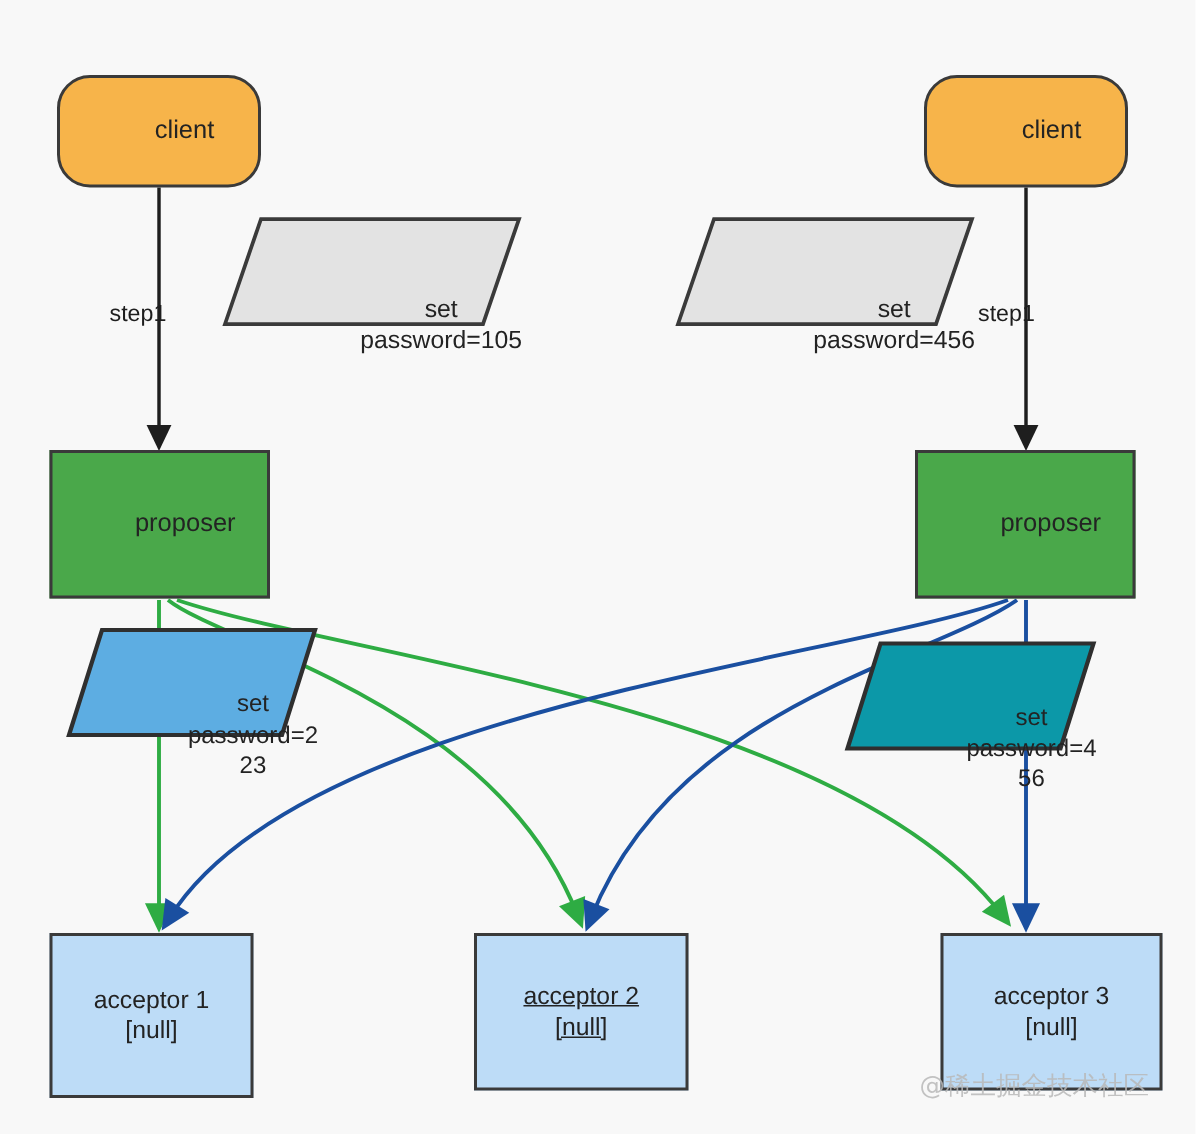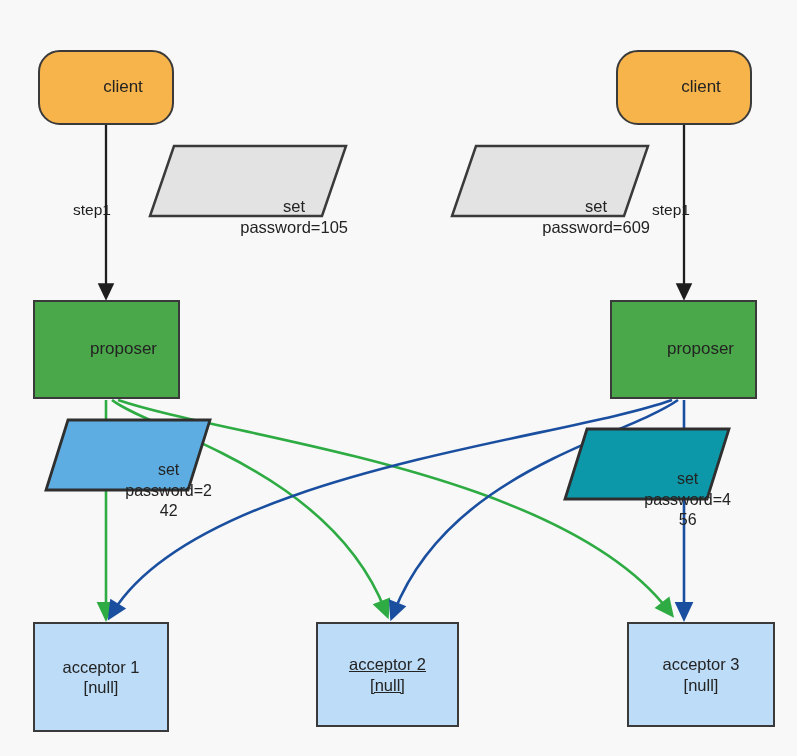--- a/index.html
+++ b/index.html
@@ -171,48 +171,49 @@
     </div>
   </div>
 
   <div class="para-wrap" style="left:450px; top:144px; width:200px; height:74px;">
     <svg width="200" height="74" viewBox="0 0 200 74">
       <polygon points="26,2 198,2 174,72 2,72" fill="#e3e3e3" stroke="#3a3a3a" stroke-width="2.5"></polygon>
     </svg>
     <div class="para-label grey">
       <div>
         <span>set</span><br>
-        <span>password=609</span>
+        <span>password=456</span>
       </div>
     </div>
   </div>
 
   <div class="para-wrap" style="left:44px; top:418px; width:168px; height:74px;">
     <svg width="168" height="74" viewBox="0 0 168 74">
       <polygon points="24,2 166,2 144,72 2,72" fill="#5dade2" stroke="#2f2f2f" stroke-width="2.8"></polygon>
     </svg>
     <div class="para-label">
       <div>
         <span>set</span><br>
         <span>password=2</span><br>
-        <span>42</span>
+        <span>23</span>
       </div>
     </div>
   </div>
 
   <div class="para-wrap" style="left:563px; top:427px; width:168px; height:74px;">
     <svg width="168" height="74" viewBox="0 0 168 74">
       <polygon points="24,2 166,2 144,72 2,72" fill="#0c98a8" stroke="#2f2f2f" stroke-width="2.8"></polygon>
     </svg>
     <div class="para-label">
       <div>
         <span>set</span><br>
         <span>password=4</span><br>
         <span>56</span>
       </div>
     </div>
   </div>
 
   <div class="edge-label" style="left:73px; top:201px;">step1</div>
   <div class="edge-label" style="left:652px; top:201px;">step1</div>
 
+  <div class="watermark" style="left:613px; top:712px;">@稀土掘金技术社区</div>
 
 </div>
 
 </body></html>

